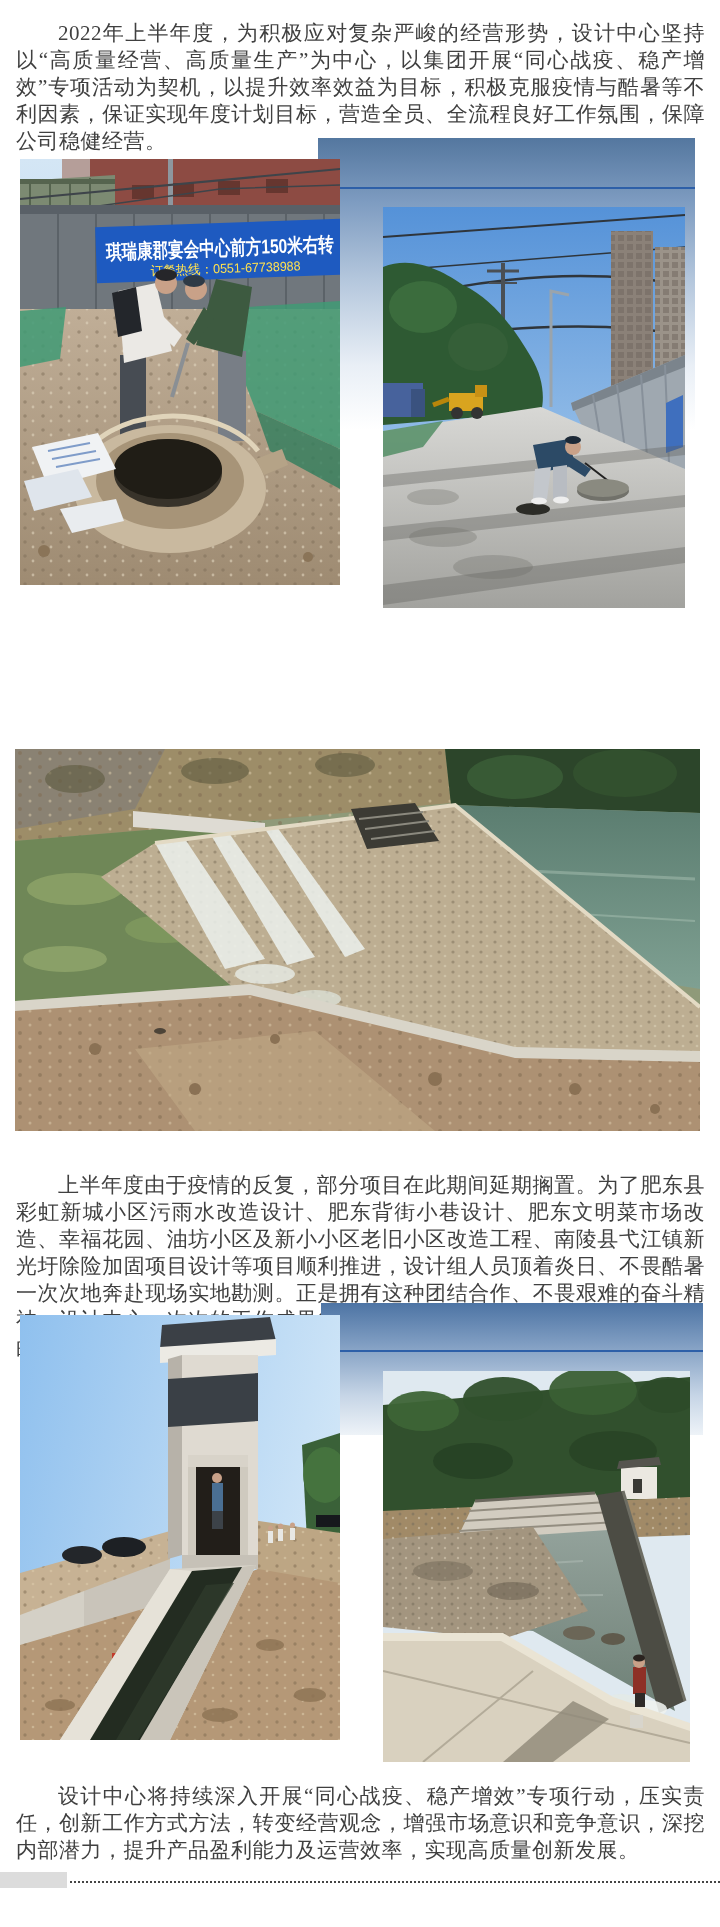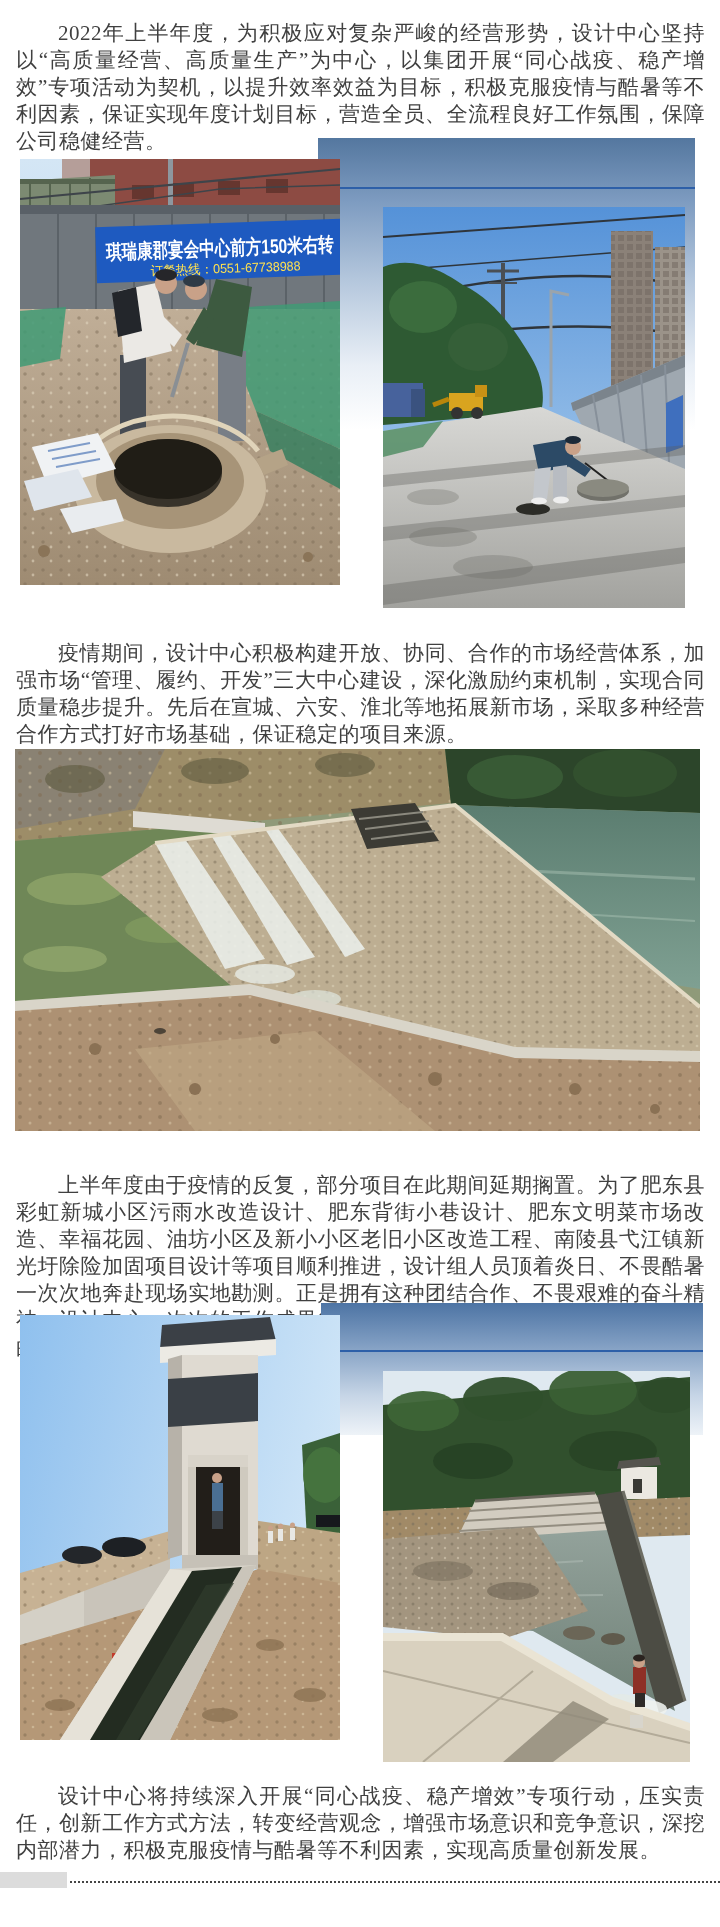--- a/index.html
+++ b/index.html
@@ -216,21 +216,20 @@
         <polygon points="170,260 184,258 184,290 170,292" fill="#b8bcc2"></polygon>
         <ellipse cx="156" cy="294" rx="8" ry="3.5" fill="#eeeeee"></ellipse>
         <ellipse cx="178" cy="293" rx="8" ry="3.5" fill="#eeeeee"></ellipse>
         <line x1="202" y1="256" x2="228" y2="276" stroke="#222222" stroke-width="2"></line>
       </g>
       <ellipse cx="220" cy="284" rx="26" ry="10" fill="#71716a"></ellipse>
       <ellipse cx="220" cy="281" rx="26" ry="9" fill="#8a8a80"></ellipse>
     </svg>
   </figure>
 
-  <p class="para" id="p2">疫情期间，设计中心积极构建开放、协同、合作的市场经营体系，加强市场“管理、履约、开发”三大中心建设，深化激励约束机制，实现合同质量稳步提升。先后在宣城、六安、淮北等地拓展新市场，采取多种经营合作方式打好市场基础，保证稳定的项目来源。</p>
 
   <figure class="photo" id="photoC">
     <svg viewBox="0 0 685 382" preserveAspectRatio="none">
       <defs>
         <linearGradient id="c-rw" x1="0" y1="0" x2="0" y2="1">
             <stop offset="0" stop-color="#5b7d70"></stop>
             <stop offset="1" stop-color="#7fa092"></stop>
           </linearGradient>
         <pattern id="c-peb" width="14" height="10" patternUnits="userSpaceOnUse">
           <circle cx="4" cy="3" r="1.6" fill="#857862" opacity="0.6"></circle>
@@ -430,18 +429,18 @@
       <g>
         <rect x="250" y="296" width="13" height="27" fill="#8e3026"></rect>
         <circle cx="256" cy="291" r="6" fill="#c9a188"></circle>
         <ellipse cx="256" cy="287" rx="6" ry="3.5" fill="#2b2420"></ellipse>
         <rect x="252" y="322" width="10" height="14" fill="#2e2a28"></rect>
         <rect x="247" y="344" width="13" height="13" fill="#d8d5cc"></rect>
       </g>
     </svg>
   </figure>
 
-  <p class="para" id="p4">设计中心将持续深入开展“同心战疫、稳产增效”专项行动，压实责任，创新工作方式方法，转变经营观念，增强市场意识和竞争意识，深挖内部潜力，积极克服疫情与酷暑等不利因素，实现高质量创新发展。</p>
+  <p class="para" id="p4">设计中心将持续深入开展“同心战疫、稳产增效”专项行动，压实责任，创新工作方式方法，转变经营观念，增强市场意识和竞争意识，深挖内部潜力，提升产品盈利能力及运营效率，实现高质量创新发展。</p>
 
   <div class="divider-stub"></div>
   <div class="divider-line"></div>
 
 </div>
 
 </body></html>

